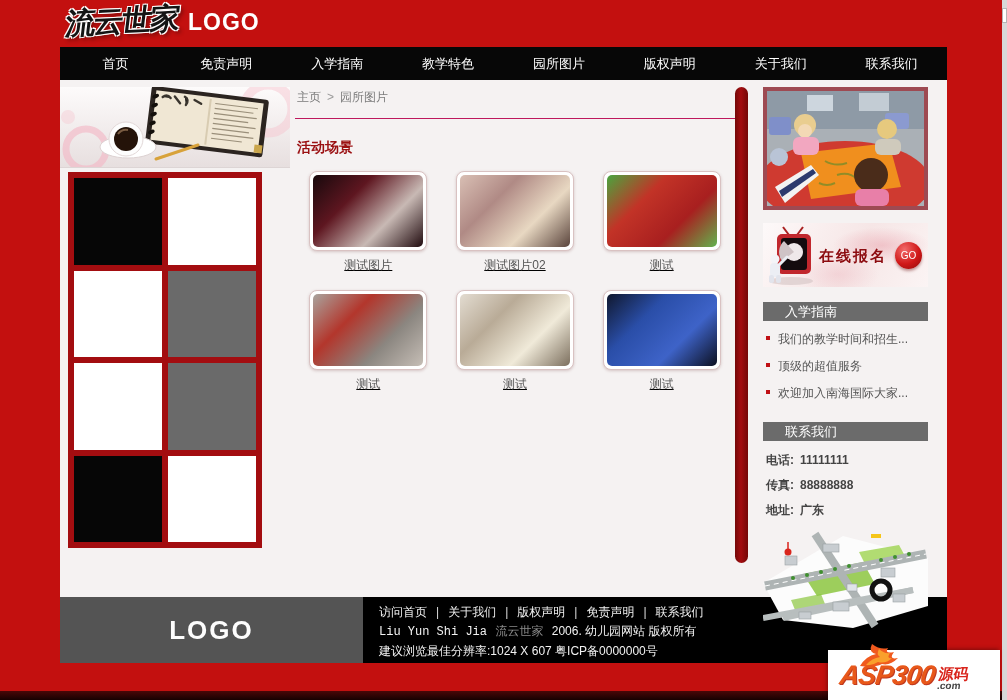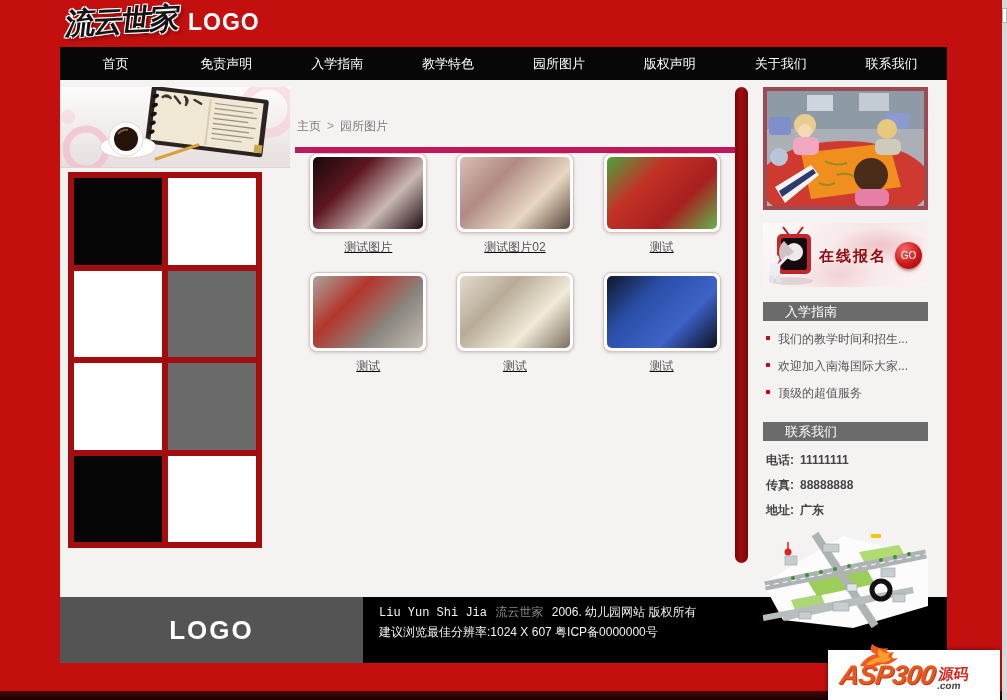--- a/index.html
+++ b/index.html
@@ -30,21 +30,21 @@
   .banner{position:absolute;left:0;top:7px;width:230px;height:80px;border-bottom:1px solid #ddd5d5;overflow:hidden;}
 
   .checker{
     position:absolute;left:8px;top:92px;width:194px;height:376px;background:#a30d10;
     display:grid;grid-template-columns:1fr 1fr;grid-template-rows:repeat(4,1fr);
     gap:6px;padding:6px;box-sizing:border-box;
   }
   .checker-cell{width:100%;height:100%;}
 
   .main{position:absolute;left:235px;top:0;width:440px;}
-  .breadcrumb{padding:38px 0 12px 2px;font-size:12px;color:#7b7b7b;border-bottom:6px solid #be185d;}
+  .breadcrumb{padding:9px 0 12px 2px;font-size:12px;color:#7b7b7b;border-bottom:1px solid #be185d;}
   .breadcrumb a{color:#7b7b7b;text-decoration:none;cursor:pointer;}
   .crumb-sep{margin:0 6px;color:#9a9a9a;}
   .section-title{margin:20px 0 14px 2px;font-size:14px;font-weight:bold;color:#9b1113;}
   .photo-grid{display:grid;grid-template-columns:repeat(3,1fr);row-gap:16px;}
   .photo-cell{text-align:center;text-decoration:underline;}
   .thumb{
     width:110px;height:72px;margin:0 auto;background:#fff;padding:3px;border:1px solid #d9c2c2;
     border-radius:8px;box-shadow:0 1px 3px rgba(120,60,60,.25);cursor:pointer;
   }
   .thumb-img{width:100%;height:100%;border-radius:5px;}
@@ -198,20 +198,21 @@
         <div class="checker-cell" style="background: rgb(255, 255, 255);"></div>
         <div class="checker-cell" style="background: rgb(106, 106, 106);"></div>
         <div class="checker-cell" style="background: rgb(6, 6, 6);"></div>
         <div class="checker-cell" style="background: rgb(255, 255, 255);"></div>
       </div>
 
     <div class="main">
       <div class="breadcrumb">
         <a>主页</a><span class="crumb-sep">&gt;</span><a>园所图片</a>
       </div>
+      <div class="section-title">活动场景</div>
       <div class="photo-grid">
 
           <div class="photo-cell">
             <div class="thumb">
               <div class="thumb-img" style="background: linear-gradient(135deg, rgb(23, 9, 12), rgb(94, 22, 32), rgb(200, 185, 180), rgb(32, 10, 14));"></div>
             </div>
             <div class="caption">测试图片</div>
           </div>
 
           <div class="photo-cell">
@@ -299,22 +300,22 @@
           <line x1="14" y1="40" x2="22" y2="32" stroke="#eceef4" stroke-width="3" stroke-linecap="round"></line>
         </svg>
         <span class="signup-label">在线报名</span>
         <span class="go-button">GO</span>
       </div>
 
       <div class="side-header">入学指南</div>
       <ul class="guide-list">
 
       <li>我们的教学时间和招生...</li>
+          <li>顶级的超值服务</li>
           <li>欢迎加入南海国际大家...</li>
-          <li>顶级的超值服务</li>
         </ul>
 
       <div class="side-header">联系我们</div>
       <div class="contact-list">
 
           <div class="contact-row">
             <span class="lbl">电话:</span><span>11111111</span>
           </div>
 
           <div class="contact-row">
@@ -361,20 +362,23 @@
           <rect x="108" y="6" width="10" height="4" fill="#f5c518"></rect>
           <circle cx="118" cy="62" r="9" fill="none" stroke="#111" stroke-width="5"></circle>
         </svg>
       </div>
     </div>
   </div>
 
   <div class="footer">
     <div class="footer-logo">LOGO</div>
     <div class="footer-info">
+      <div class="footer-links">
+        
+      <span>访问首页</span><span>关于我们</span><span>版权声明</span><span>免责声明</span><span>联系我们</span></div>
       <div>
         <span class="copy-en">Liu Yun Shi Jia</span>
         <span class="copy-brand">流云世家</span>
         <span>2006.  幼儿园网站  版权所有</span>
       </div>
       <div>建议浏览最佳分辨率:1024 X 607  粤ICP备0000000号</div>
     </div>
   </div>
 </div>
 

